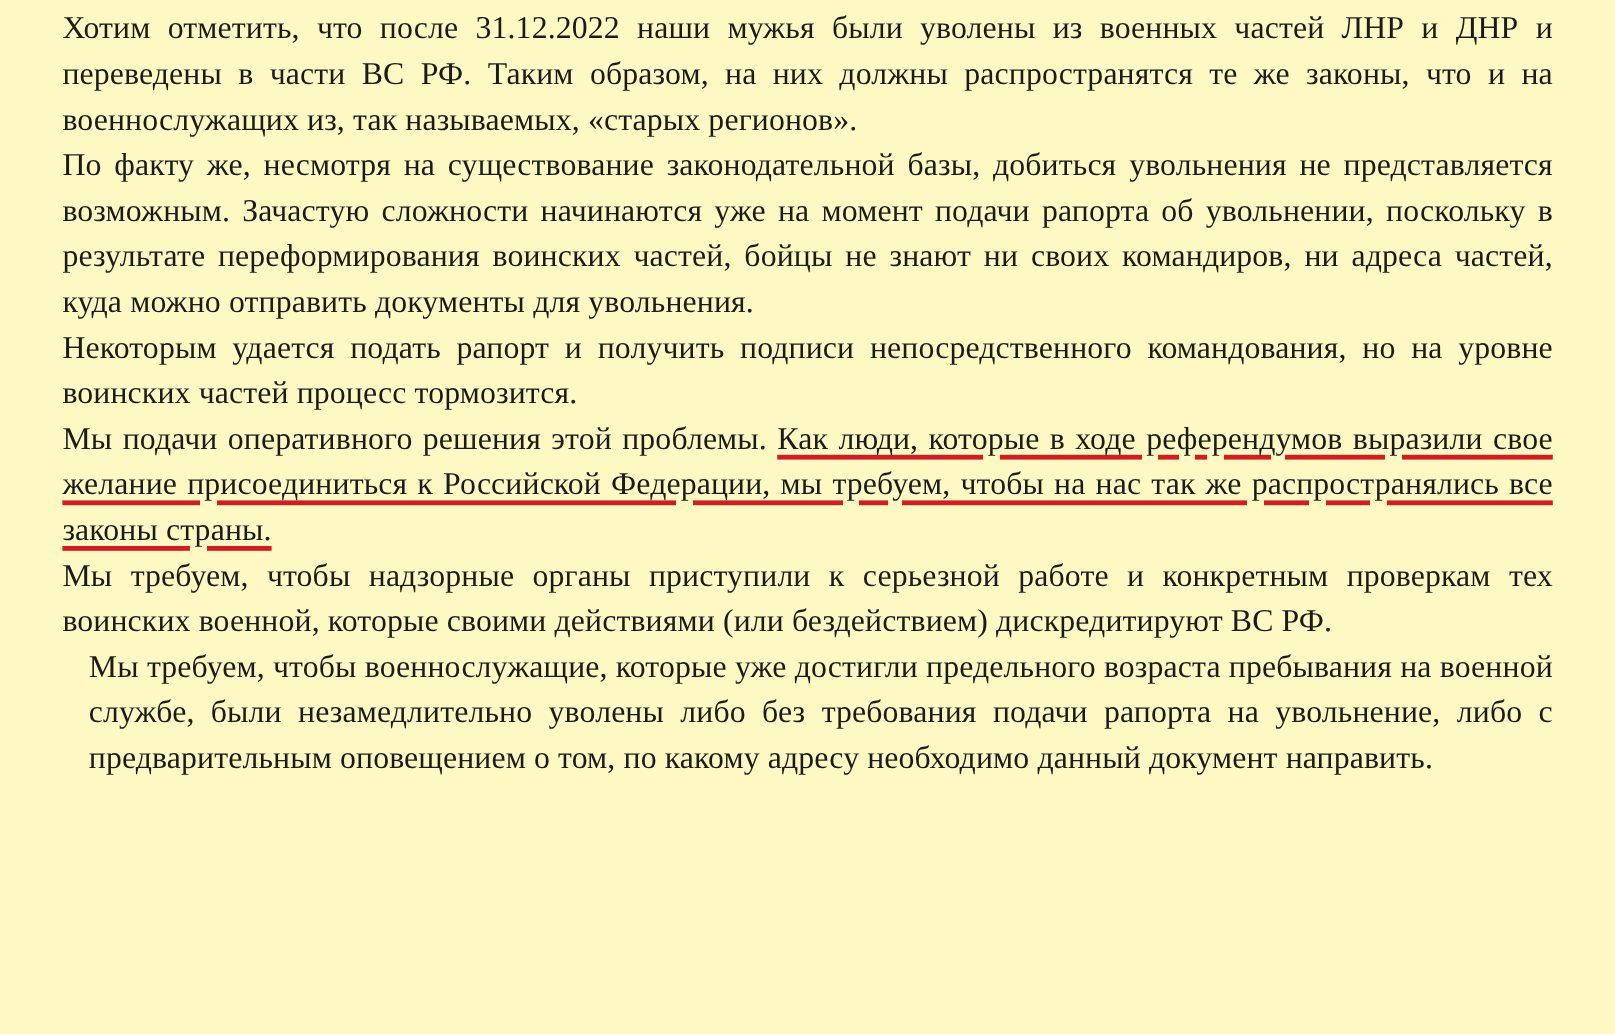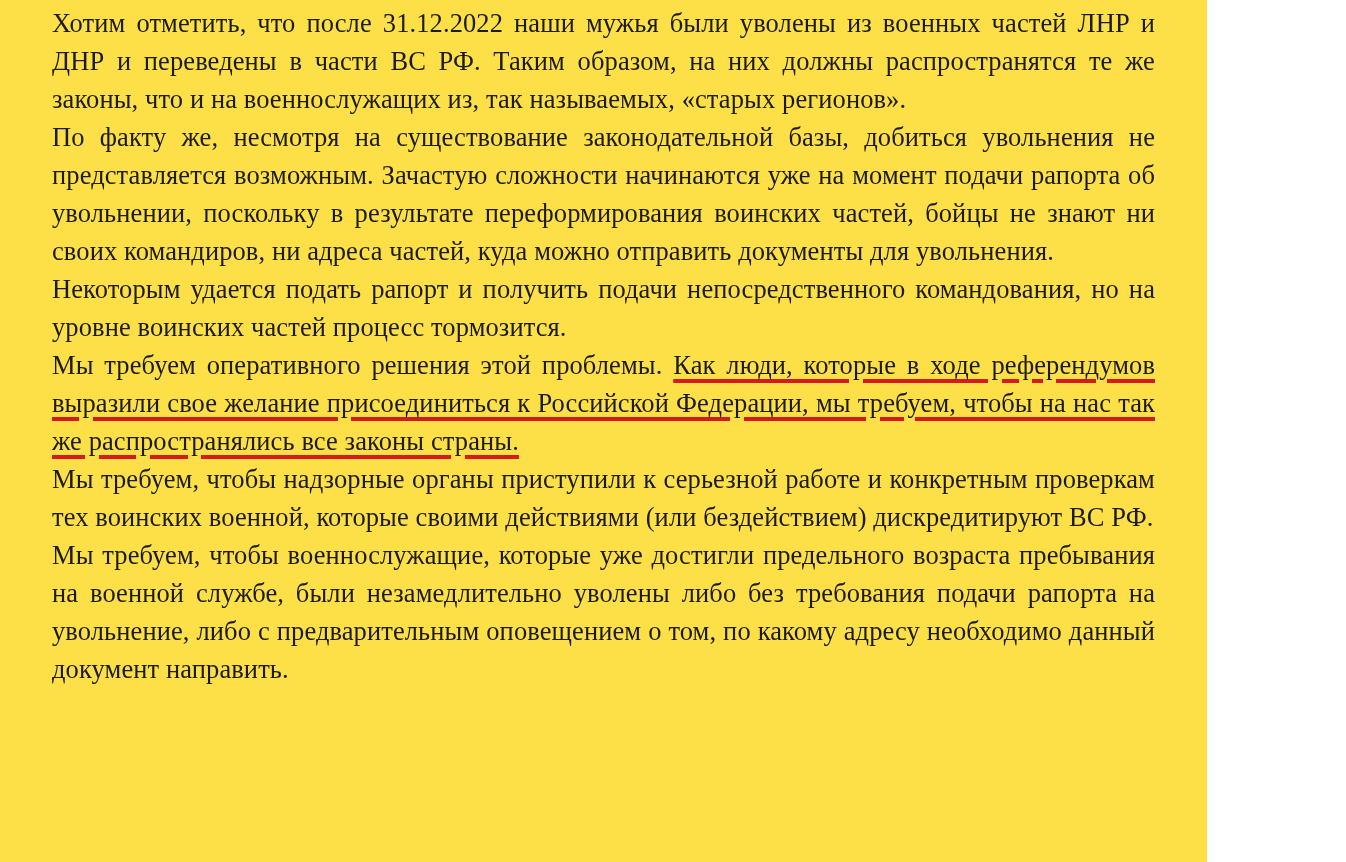--- a/index.html
+++ b/index.html
@@ -9,40 +9,41 @@
   }
   body {
     width: 1346px;
     height: 862px;
     overflow: hidden;
     font-family: "Liberation Serif", "DejaVu Serif", serif;
     color: #1b1b1b;
   }
   .page {
     position: relative;
-    width: 1207px;
+    width: 1346px;
     height: 862px;
     box-sizing: border-box;
     padding: 4px 52px 0 52px;
-    background: #fde047;
+    background: #fef9c3;
   }
   .doc-body {
     font-size: 26.5px;
     line-height: 38px;
     text-align: justify;
     text-justify: inter-word;
     letter-spacing: 0.1px;
   }
   p.para {
     margin: 0 0 0 0;
     text-align: justify;
     text-align-last: left;
   }
   p.para:last-child {
     text-align-last: left;
+    margin-left: 22px;
   }
   
   .underline-red {
     text-decoration: underline;
     text-decoration-color: #d71920;
     text-decoration-thickness: 3.5px;
     text-underline-offset: 5px;
   }
   .last-short {
     text-align-last: left;
@@ -51,23 +52,23 @@
 </head>
 <body>
 
 <div class="page">
   <div class="doc-body">
 
     <p class="para">Хотим отметить, что после 31.12.2022 наши мужья были уволены из военных частей ЛНР и ДНР и переведены в части ВС РФ. Таким образом, на них должны распространятся те же законы, что и на военнослужащих из, так называемых, «старых регионов».</p>
 
     <p class="para">По факту же, несмотря на существование законодательной базы, добиться увольнения не представляется возможным. Зачастую сложности начинаются уже на момент подачи рапорта об увольнении, поскольку в результате переформирования воинских частей, бойцы не знают ни своих командиров, ни адреса частей, куда можно отправить документы для увольнения.</p>
 
-    <p class="para">Некоторым удается подать рапорт и получить подачи непосредственного командования, но на уровне воинских частей процесс тормозится.</p>
+    <p class="para">Некоторым удается подать рапорт и получить подписи непосредственного командования, но на уровне воинских частей процесс тормозится.</p>
 
 
-    <p class="para"><span>Мы требуем оперативного решения этой проблемы. </span><span class="underline-red">Как люди, которые в ходе референдумов выразили свое желание присоединиться к Российской Федерации, мы требуем, чтобы на нас так же распространялись все законы страны.</span></p>
+    <p class="para"><span>Мы подачи оперативного решения этой проблемы. </span><span class="underline-red">Как люди, которые в ходе референдумов выразили свое желание присоединиться к Российской Федерации, мы требуем, чтобы на нас так же распространялись все законы страны.</span></p>
 
     <p class="para">Мы требуем, чтобы надзорные органы приступили к серьезной работе и конкретным проверкам тех воинских военной, которые своими действиями (или бездействием) дискредитируют ВС РФ.</p>
 
     <p class="para last-short">Мы требуем, чтобы военнослужащие, которые уже достигли предельного возраста пребывания на военной службе, были незамедлительно уволены либо без требования подачи рапорта на увольнение, либо с предварительным оповещением о том, по какому адресу необходимо данный документ направить.</p>
 
   </div>
 </div>
 
 </body></html>

